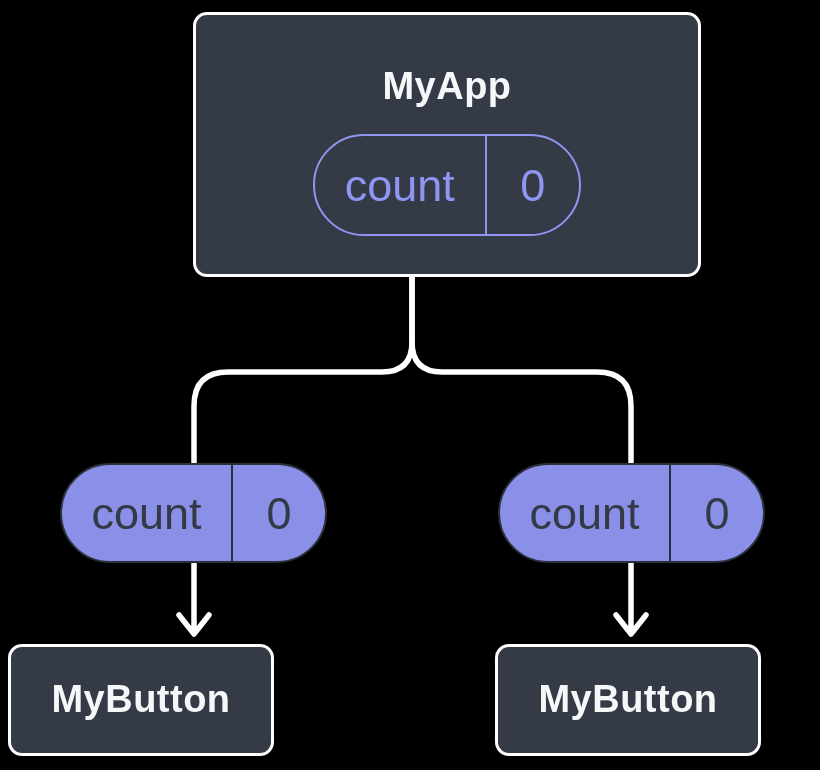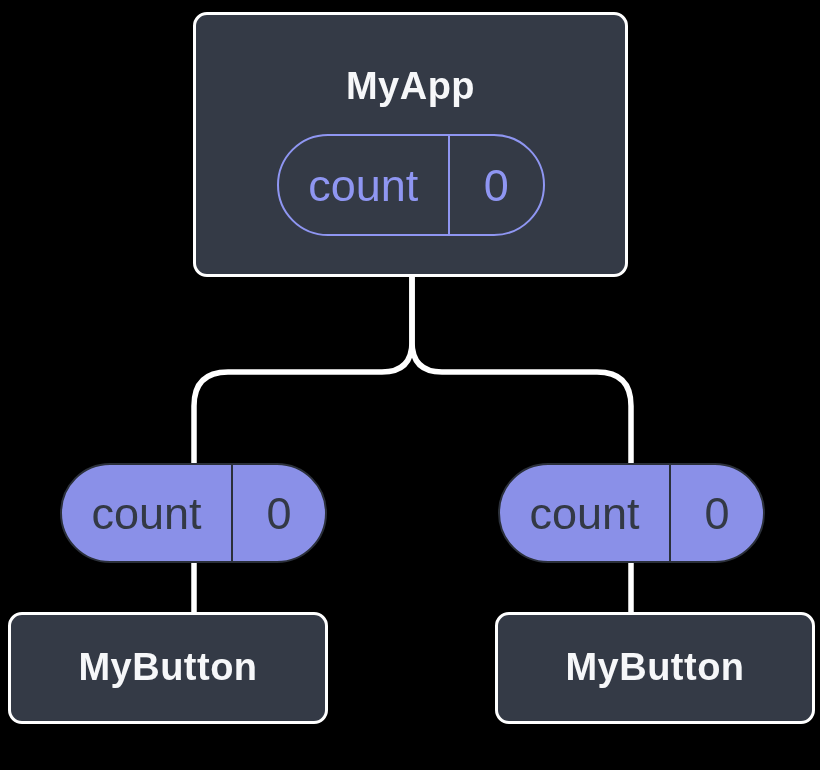--- a/index.html
+++ b/index.html
@@ -43,34 +43,34 @@
     border: 3.5px solid var(--node-border);
     border-radius: 14px;
     z-index: 2;
     display: flex;
     flex-direction: column;
     align-items: center;
     justify-content: center;
   }
   .node-root {
     left: 193px; top: 12px;
-    width: 435px; height: 265px;
+    width: 508px; height: 265px;
     gap: 26px;
     padding-top: 12px;
   }
   .node-title {
     color: var(--node-text);
     font-size: 38px;
     font-weight: 700;
     letter-spacing: 0.5px;
     line-height: 1.15;
   }
   .node-button {
-    top: 612px;
-    width: 320px; height: 112px;
+    top: 644px;
+    width: 266px; height: 112px;
   }
   .node-button.pos-left  { left: 8px; }
   .node-button.pos-right { left: 495px; }
 
   .pill {
     display: flex;
     align-items: stretch;
     border-radius: 999px;
     overflow: hidden;
     z-index: 2;

